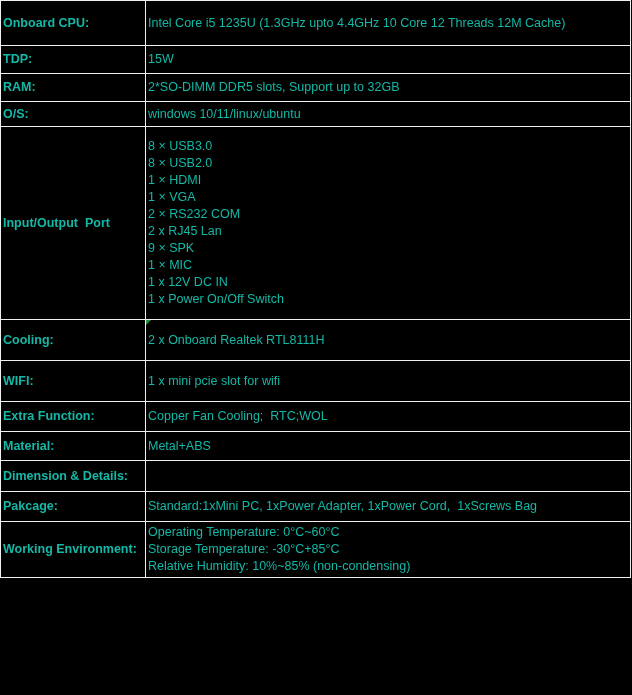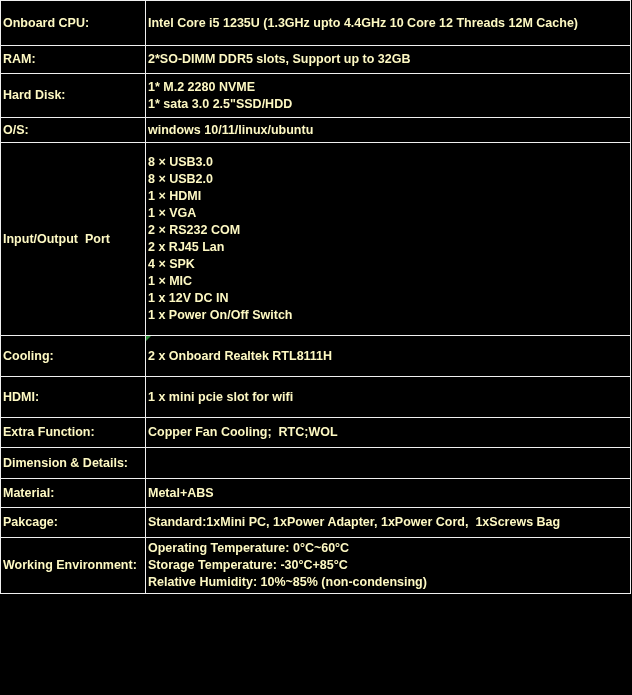--- a/index.html
+++ b/index.html
@@ -4,32 +4,32 @@
 <style>
   html, body { margin: 0; padding: 0; background: #000; }
   body { width: 632px; height: 695px; overflow: hidden; position: relative; }
   .spec-table {
     position: absolute; left: 0; top: 0;
     width: 631px;
     border-collapse: collapse;
     table-layout: fixed;
     font-family: "Liberation Sans", sans-serif;
     font-size: 12.5px;
-    color: #fef9c3;
+    color: #14b8a6;
     background: #000;
   }
   .spec-table td {
     border: 1.5px solid #f0f0f0;
     padding: 0 2px;
     vertical-align: middle;
     line-height: 17px;
   }
   .spec-table col.label-col { width: 145px; }
   .label { font-weight: bold; white-space: nowrap; }
-  .value { font-weight: bold; position: relative; }
+  .value { font-weight: normal; position: relative; }
   .value .line { display: block; white-space: nowrap; }
   .corner-mark {
     position: absolute; left: 0; top: 0;
     width: 0; height: 0;
     border-top: 5px solid #2e8b3a;
     border-right: 5px solid transparent;
   }
 </style>
 </head>
 <body>
@@ -40,82 +40,81 @@
       <col>
     </colgroup>
   <tbody>
     <tr style="height:45px">
       <td class="label">Onboard CPU:</td>
       <td class="value">
         <span class="line">Intel Core i5 1235U (1.3GHz upto 4.4GHz 10 Core 12 Threads 12M Cache)</span>
       </td>
     </tr>
     <tr style="height:28px">
+      <td class="label">TDP:</td>
+      <td class="value">
+        <span class="line">15W</span>
+      </td>
+    </tr>
+    <tr style="height:28px">
       <td class="label">RAM:</td>
       <td class="value">
         <span class="line">2*SO-DIMM DDR5 slots, Support up to 32GB</span>
-      </td>
-    </tr>
-    <tr style="height:44px">
-      <td class="label">Hard Disk:</td>
-      <td class="value">
-        <span class="line">1* M.2 2280 NVME</span>
-        <span class="line">1* sata 3.0 2.5"SSD/HDD</span>
       </td>
     </tr>
     <tr style="height:25px">
       <td class="label">O/S:</td>
       <td class="value">
         <span class="line">windows 10/11/linux/ubuntu</span>
       </td>
     </tr>
     <tr style="height:193px">
       <td class="label" style="white-space:pre">Input/Output  Port</td>
       <td class="value">
         <span class="line">8 × USB3.0</span>
         <span class="line">8 × USB2.0</span>
         <span class="line">1 × HDMI</span>
         <span class="line">1 × VGA</span>
         <span class="line">2 × RS232 COM</span>
         <span class="line">2 x RJ45 Lan</span>
-        <span class="line">4 × SPK</span>
+        <span class="line">9 × SPK</span>
         <span class="line">1 × MIC</span>
         <span class="line">1 x 12V DC IN</span>
         <span class="line">1 x Power On/Off Switch</span>
       </td>
     </tr>
     <tr style="height:41px">
       <td class="label">Cooling:</td>
       <td class="value">
         <span class="corner-mark"></span>
         <span class="line">2 x Onboard Realtek RTL8111H</span>
       </td>
     </tr>
     <tr style="height:41px">
-      <td class="label">HDMI:</td>
+      <td class="label">WIFI:</td>
       <td class="value">
         <span class="line">1 x mini pcie slot for wifi</span>
       </td>
     </tr>
     <tr style="height:30px">
       <td class="label">Extra Function:</td>
       <td class="value">
         <span class="line" style="white-space:pre">Copper Fan Cooling;  RTC;WOL</span>
       </td>
     </tr>
+    <tr style="height:29px">
+      <td class="label">Material:</td>
+      <td class="value">
+        <span class="line">Metal+ABS</span>
+      </td>
+    </tr>
     <tr style="height:31px">
       <td class="label">Dimension &amp; Details:</td>
       <td class="value">
         <span class="line"></span>
-      </td>
-    </tr>
-    <tr style="height:29px">
-      <td class="label">Material:</td>
-      <td class="value">
-        <span class="line">Metal+ABS</span>
       </td>
     </tr>
     <tr style="height:30px">
       <td class="label">Pakcage:</td>
       <td class="value">
         <span class="line" style="white-space:pre">Standard:1xMini PC, 1xPower Adapter, 1xPower Cord,  1xScrews Bag</span>
       </td>
     </tr>
     <tr style="height:56px">
       <td class="label">Working Environment:</td>

